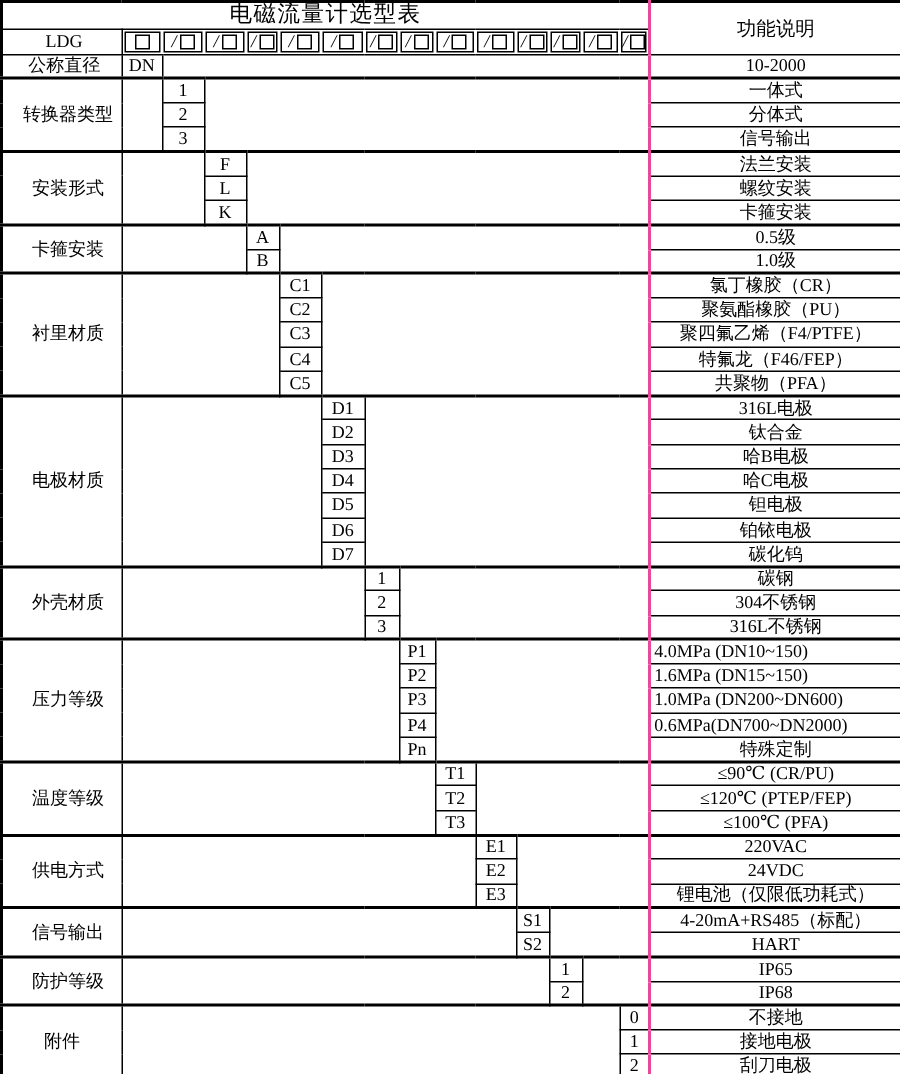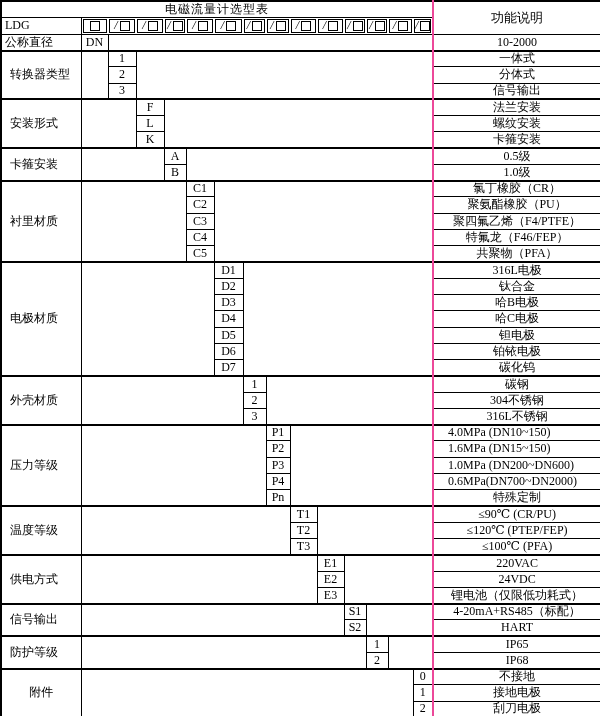--- a/index.html
+++ b/index.html
@@ -1,27 +1,27 @@
 <!DOCTYPE html>
 <html><head>
 <meta charset="utf-8">
 <style>
   html,body{margin:0;padding:0;background:#fff;}
   table{border-collapse:collapse;table-layout:fixed;width:600px;height:716px;border:2px solid #000;}
   td{border:1px solid #000;padding:0;font-family:"Liberation Serif","DejaVu Serif",serif;
      font-size:12px;color:#000;text-align:center;vertical-align:middle;overflow:hidden;
      white-space:nowrap;line-height:1.1;}
   tr{height:16.27px;}
-  .title{font-size:12px;letter-spacing:1px;}
+  .title{font-size:15px;letter-spacing:1px;}
   .fh{font-size:13px;}
-  .lbl{text-align:left;padding-left:8px;}
-  .lbl4{text-align:left;padding-left:3px;}
+  .lbl{text-align:center;padding-left:8px;}
+  .lbl4{text-align:center;padding-left:3px;}
   .g{border-top:2px solid #000;}
   .d{border-left:2px solid #ec4899;}
-  .dl{text-align:left;padding-left:14px;}
+  .dl{text-align:left;padding-left:2px;}
   .slot{border-left:none;border-right:none;}
   .sbox{border:1px solid #000;height:12px;margin:1px;display:flex;align-items:center;justify-content:center;gap:2px;}
   .sq{display:inline-block;width:8px;height:8px;border:1px solid #000;vertical-align:-1px;}
   .slash{font-size:12px;font-style:italic;}
 </style>
 </head>
 <body>
 
 <table>
 <colgroup>

